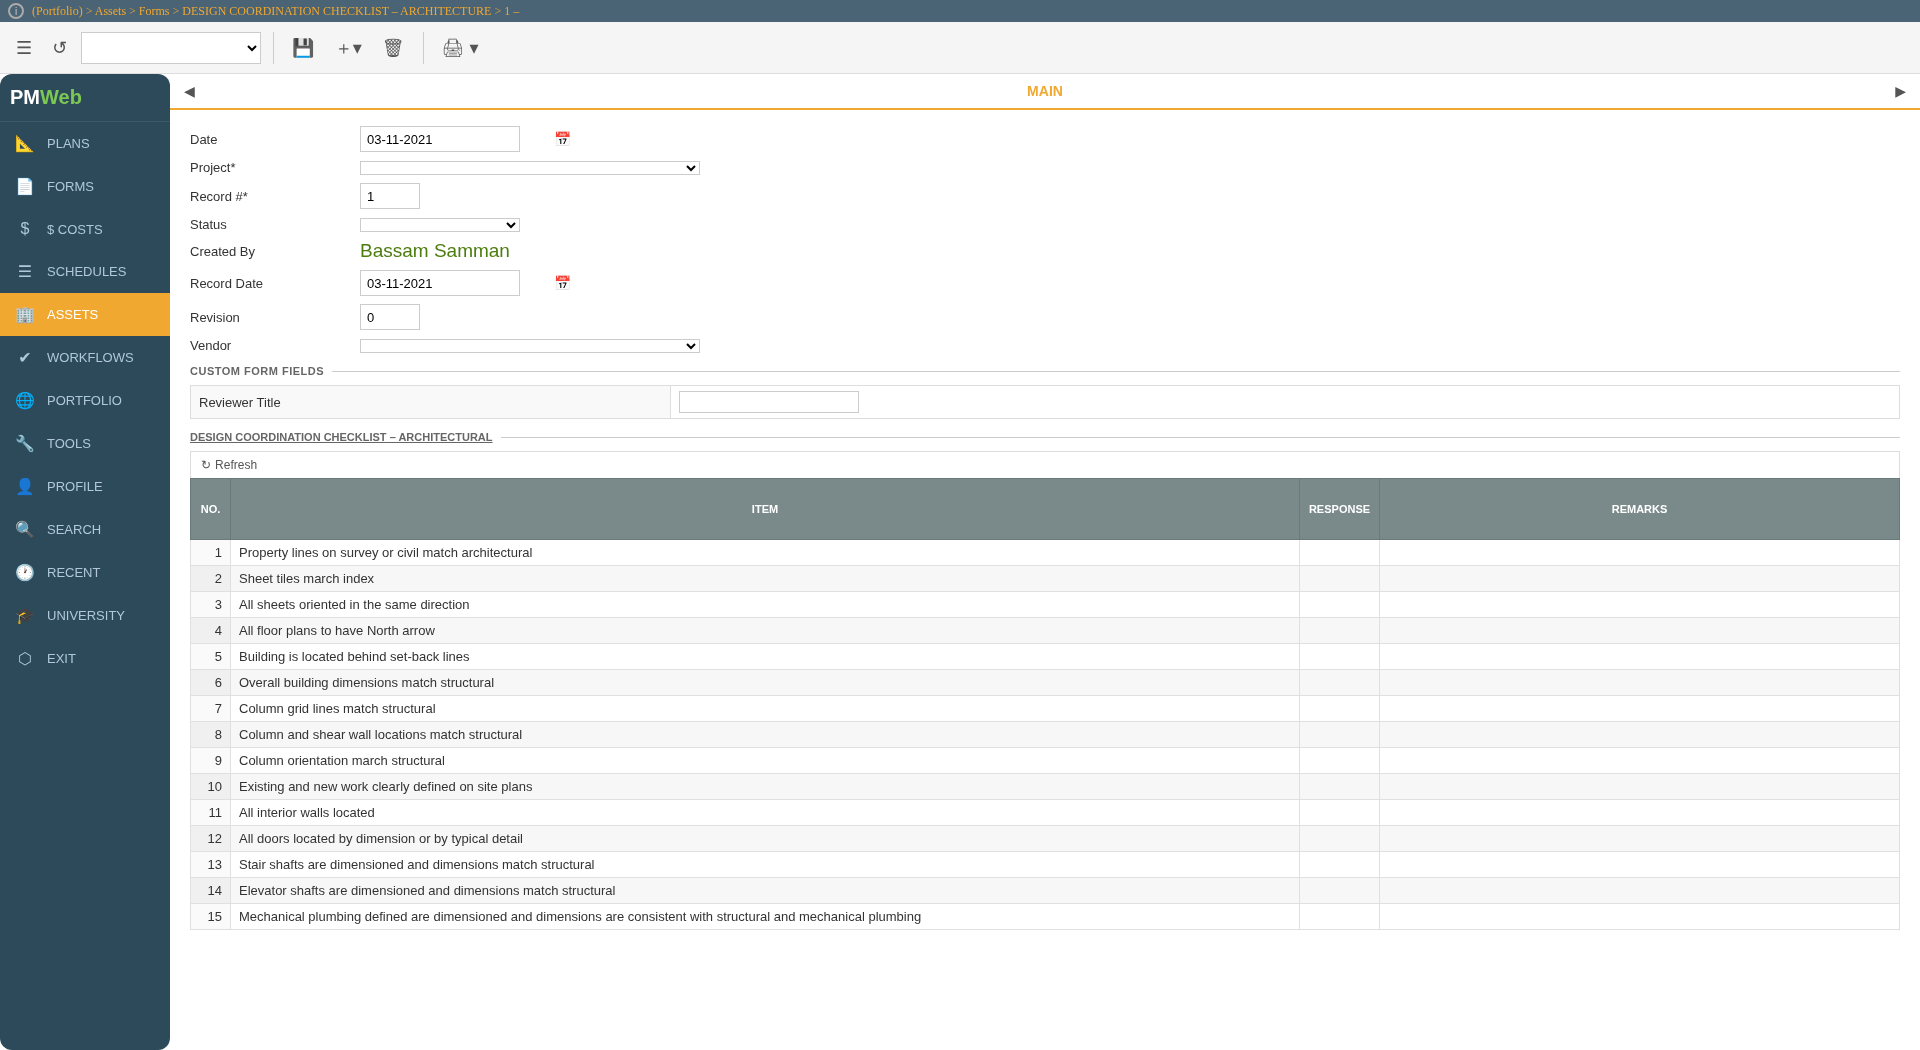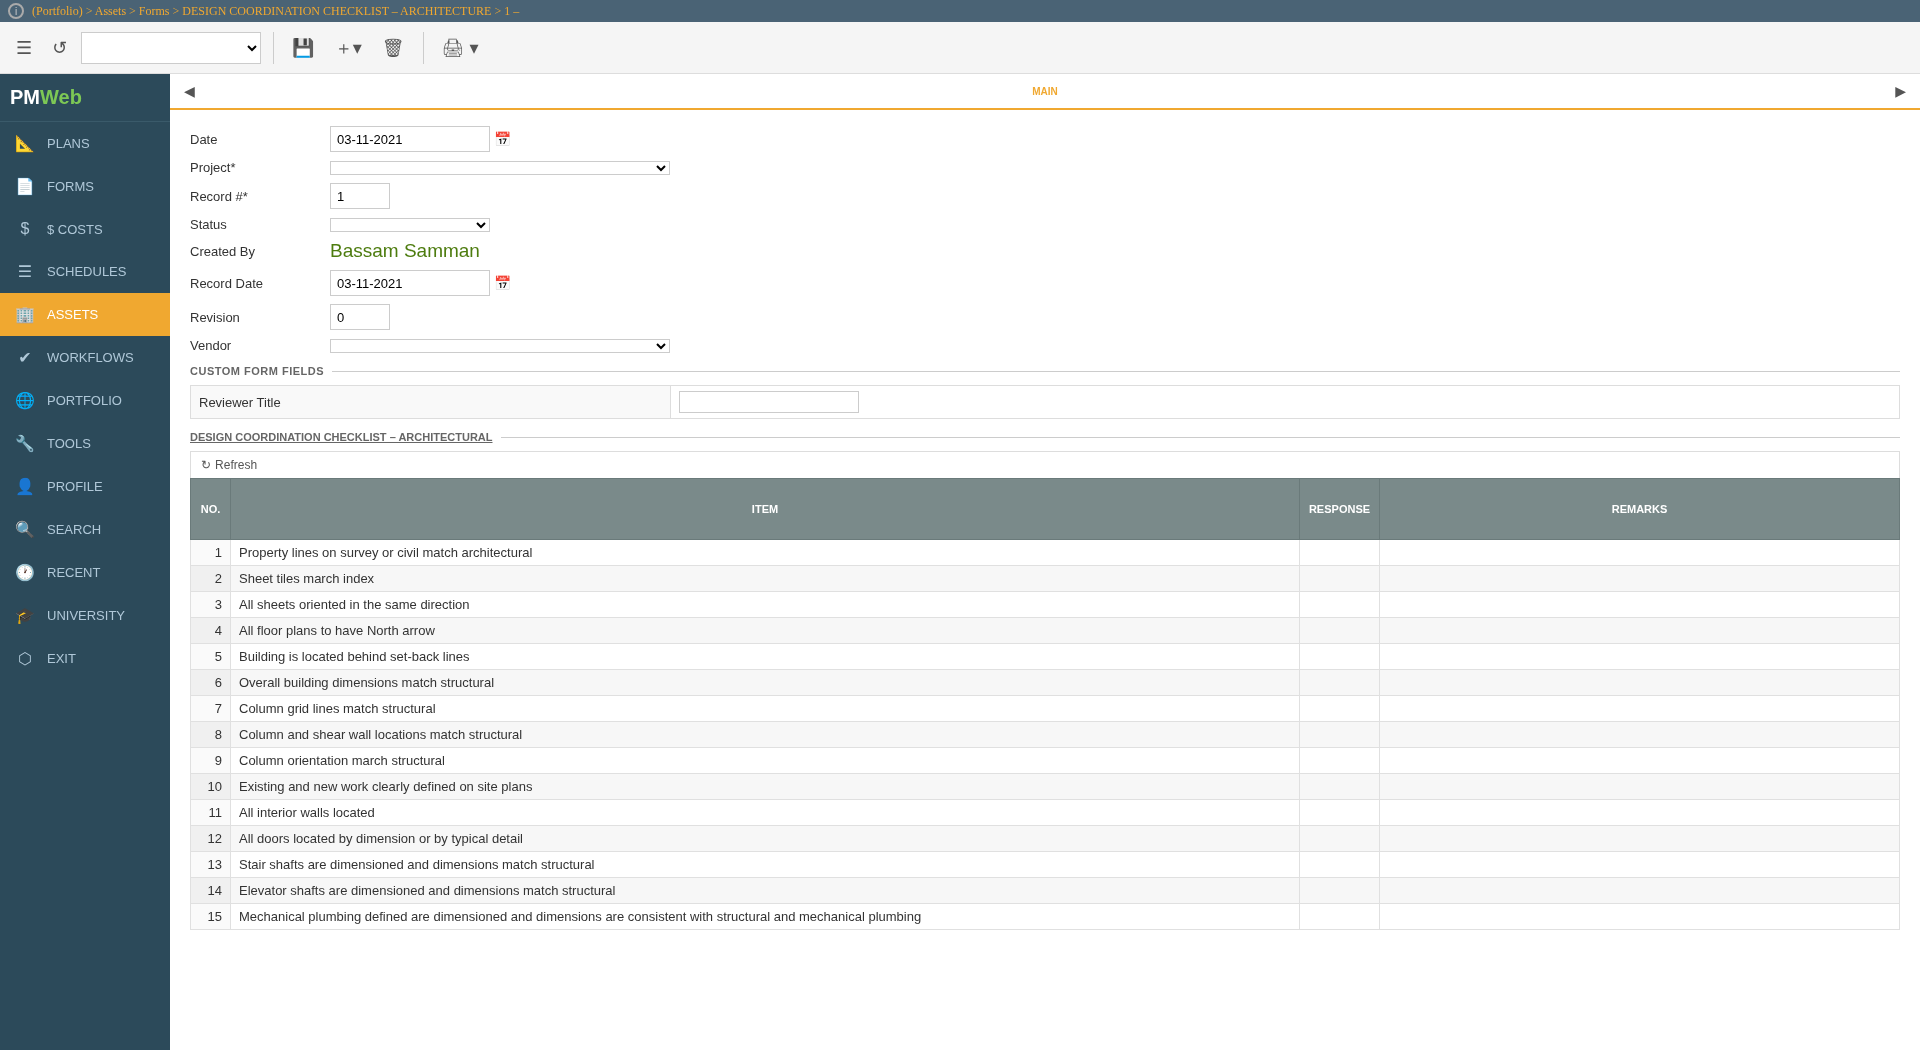--- a/index.html
+++ b/index.html
@@ -45,21 +45,21 @@
       width: 180px; height: 32px; font-size: 13px;
     }
     .toolbar-sep { width: 1px; background: #ccc; height: 32px; margin: 0 4px; }
 
     
     .main-layout { display: flex; flex: 1; overflow: hidden; }
 
     
     .sidebar {
       width: 170px; background: #2c4a5a; display: flex; flex-direction: column;
-      flex-shrink: 0; overflow-y: auto;
+      flex-shrink: 0; overflow-y: auto; border-radius: 12px;
     }
     .logo-area {
       padding: 12px 10px; display: flex; align-items: center;
       border-bottom: 1px solid #3a5a6a;
     }
     .logo-text { color: #fff; font-size: 20px; font-weight: bold; }
     .sidebar-item {
       display: flex; align-items: center; padding: 12px 15px;
       color: #b0c8d8; cursor: pointer; gap: 12px; font-size: 13px;
       text-transform: uppercase; font-weight: 500;
@@ -72,27 +72,27 @@
 
     
     .panel-nav {
       display: flex; align-items: center; height: 36px; border-bottom: 2px solid #f0a830;
       padding: 0 10px; flex-shrink: 0;
     }
     .panel-nav .nav-arrow {
       background: none; border: none; cursor: pointer; color: #555; font-size: 14px; padding: 4px;
     }
     .panel-nav .main-label {
-      color: #f0a830; font-weight: bold; font-size: 10px; margin-left: auto; margin-right: auto;
+      color: #f0a830; font-weight: bold; font-size: 14px; margin-left: auto; margin-right: auto;
       text-transform: uppercase;
     }
 
     
     .form-area { padding: 16px 20px; flex-shrink: 0; }
-    .form-row { display: flex; align-items: center; margin-bottom: 8px; }
+    .form-row { display: flex; align-items: center; margin-bottom: 8px; gap: 30px; }
     .form-label { width: 140px; color: #333; font-size: 13px; flex-shrink: 0; }
     .form-input {
       border: 1px solid #ccc; padding: 4px 6px; font-size: 13px;
       height: 26px; background: #fff;
     }
     .form-input-date { width: 160px; }
     .form-select { border: 1px solid #ccc; padding: 4px 4px; font-size: 13px; height: 14px; background: #fff; }
     .form-select-sm { width: 160px; }
     .form-select-md { width: 340px; }
     .cal-icon { margin-left: 4px; color: #555; font-size: 14px; cursor: pointer; }

